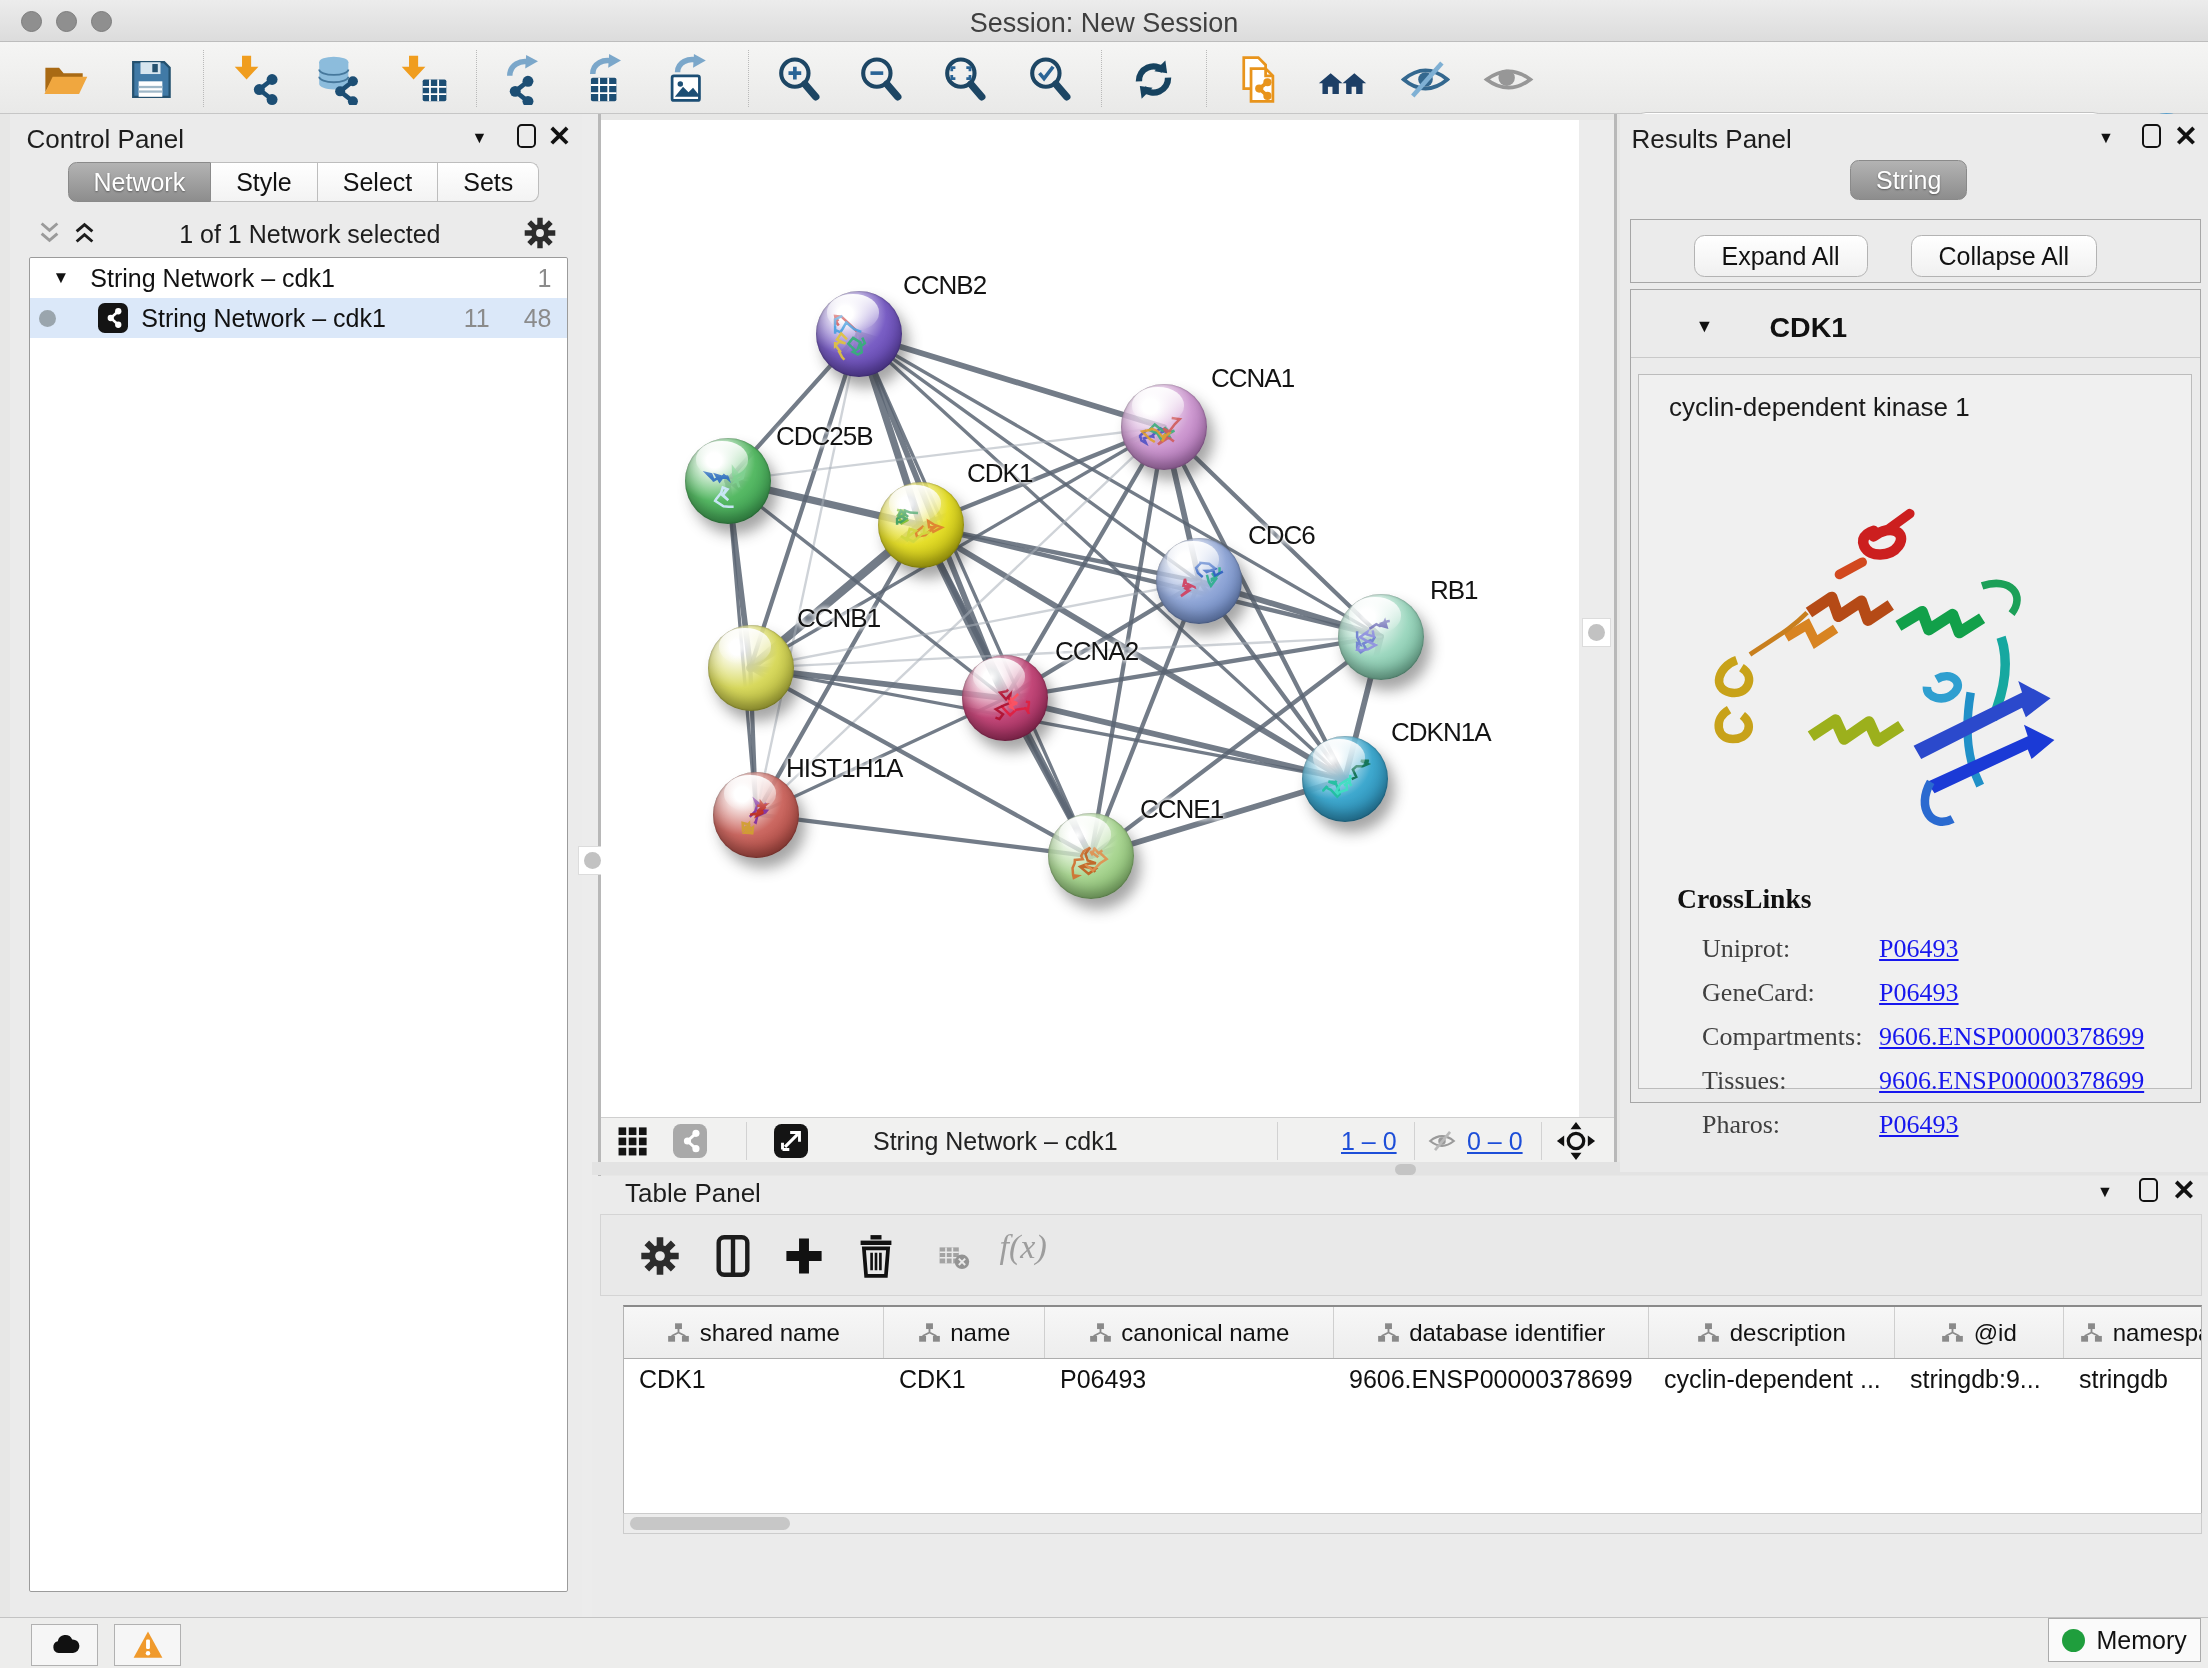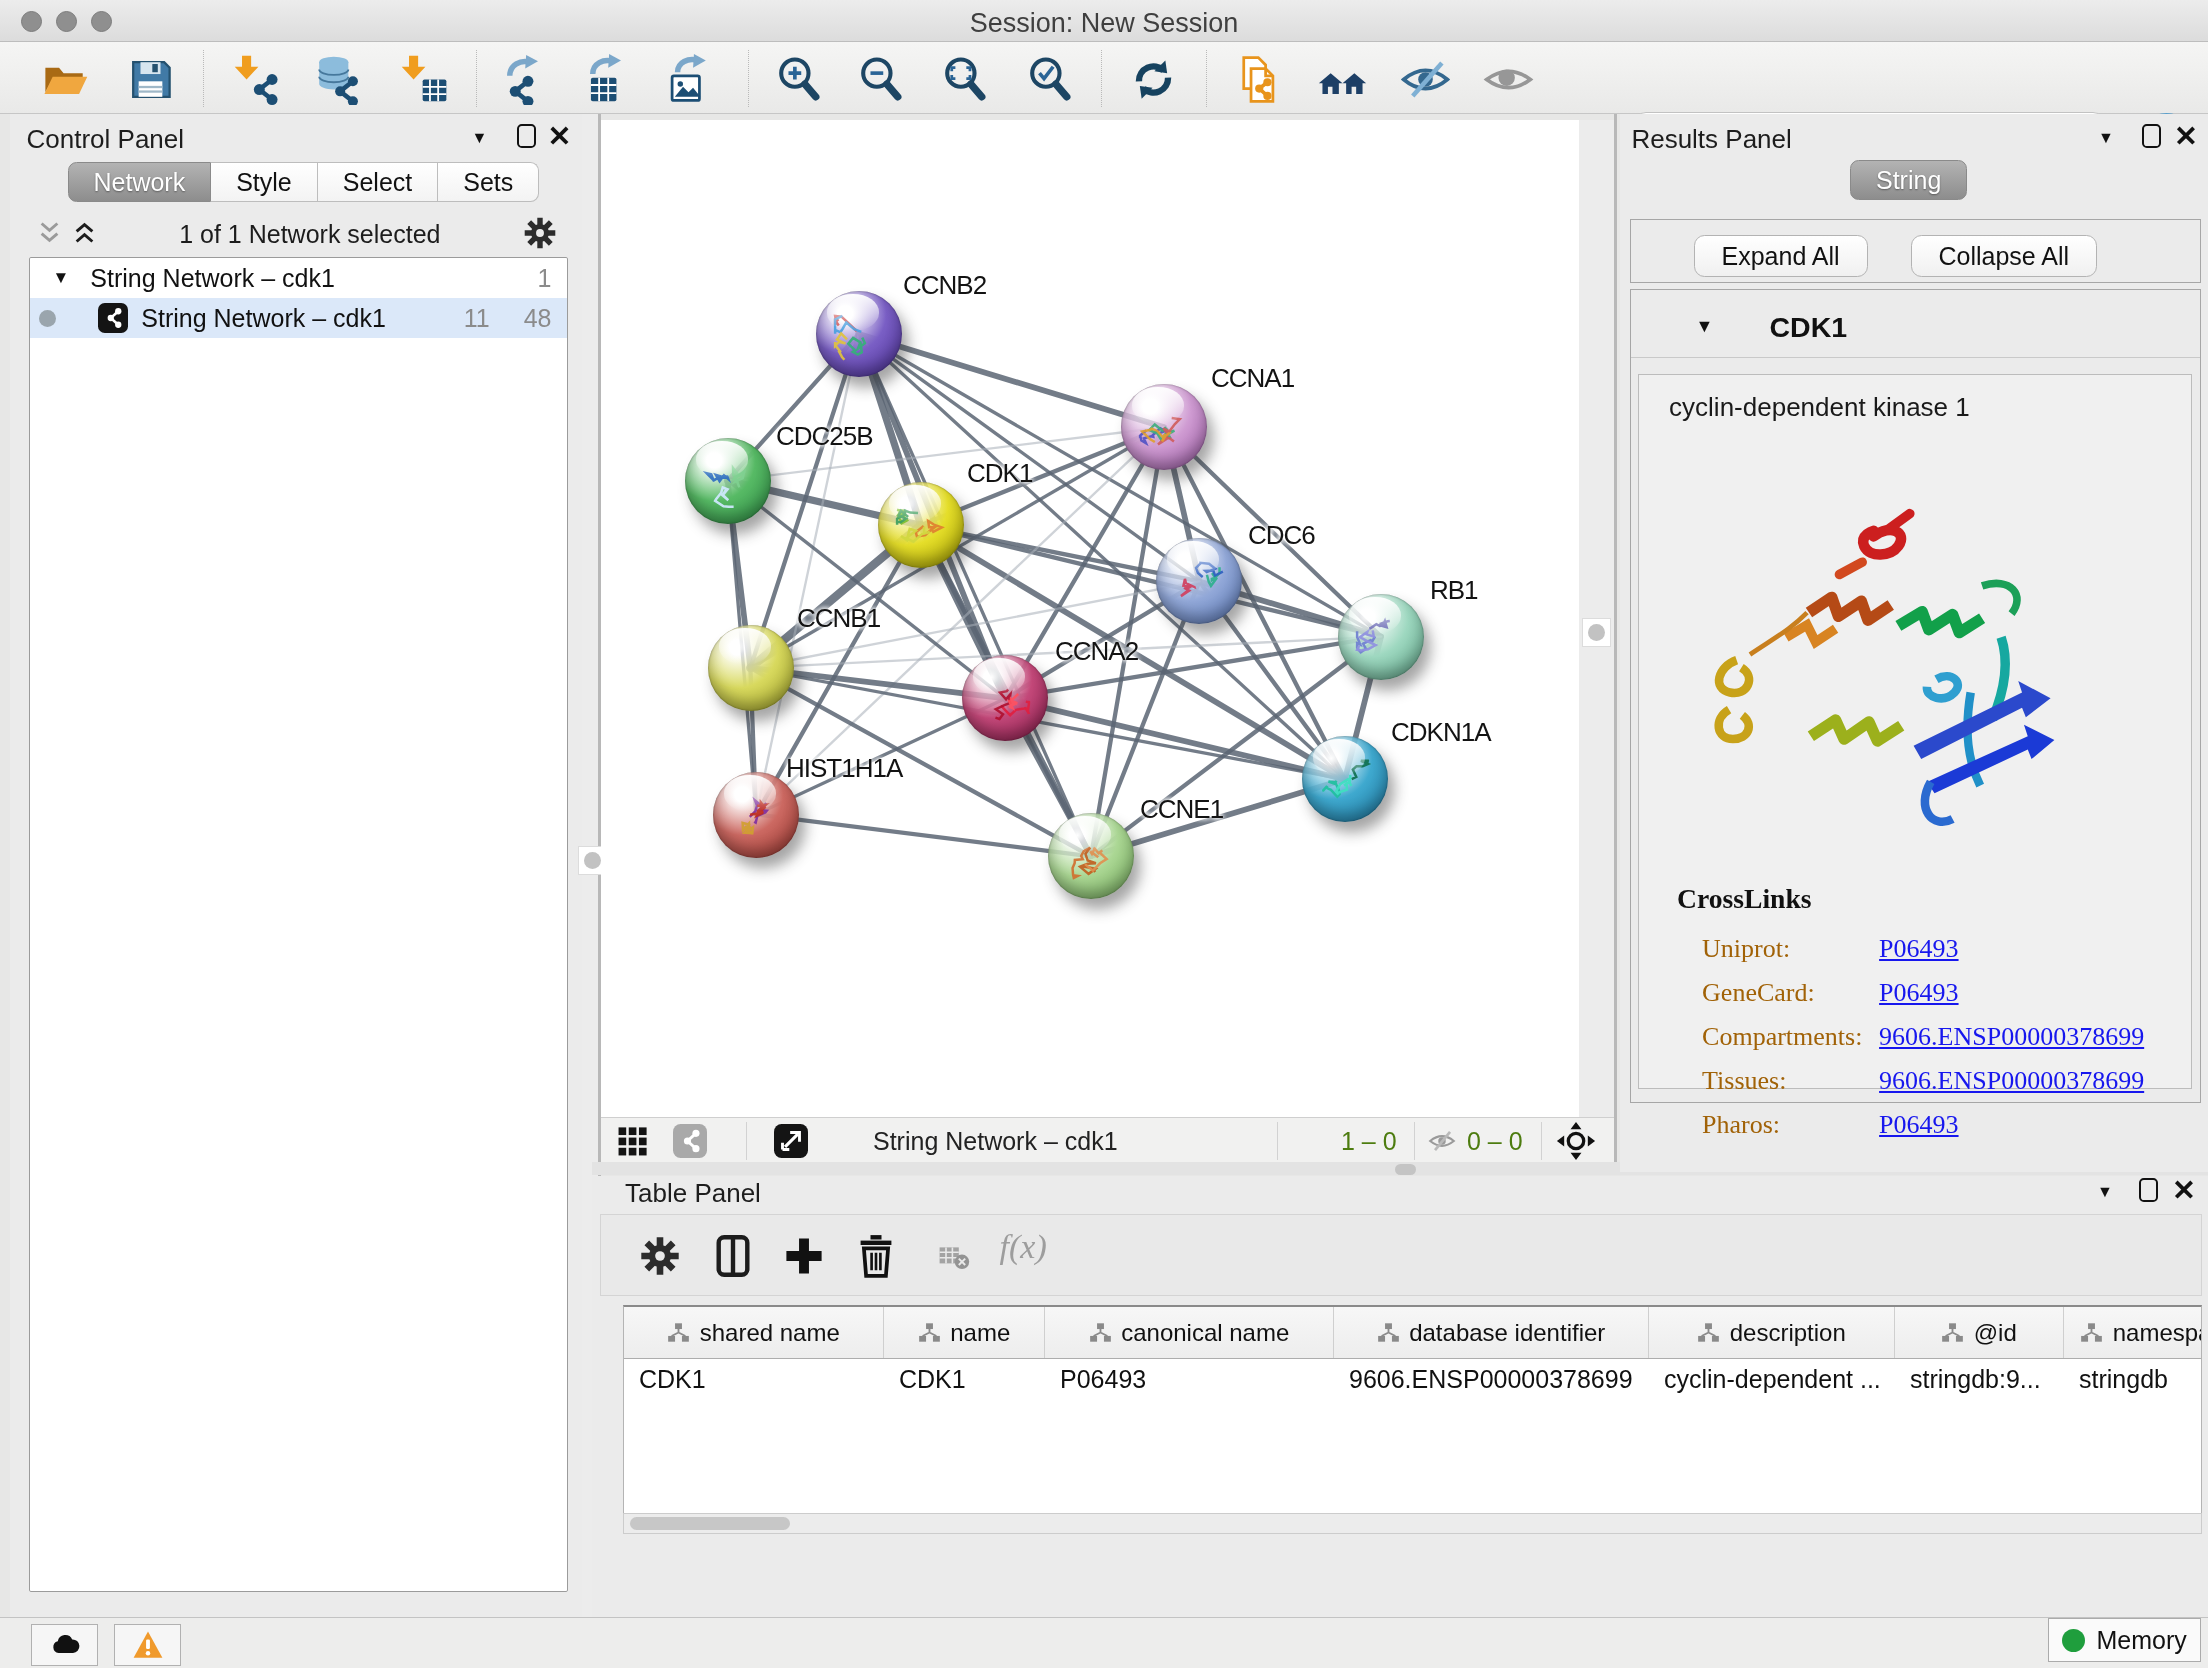--- a/index.html
+++ b/index.html
@@ -71,21 +71,21 @@
     background:linear-gradient(rgba(255,255,255,.97), rgba(255,255,255,0)); }
   .nlabel { position:absolute; font-size:26px; letter-spacing:-1px; color:#131313; white-space:nowrap;
     text-shadow:0 0 4.8px #fff,0 0 4.8px #fff,0 0 4.8px #fff; }
 
   
   .nfooter { position:absolute; left:601px; top:1117px; width:1013px; height:46px; background:#f1f1f0;
     border-top:1px solid #cfcfcf; border-bottom:1px solid #c8c8c8; }
   .nf-item { position:absolute; top:5.7px; }
   .nf-sep { position:absolute; top:3.8px; height:38px; border-left:1px solid #d2d2d2; }
   .nf-name { font-size:25px; color:#222; top:8.6px; }
-  .nf-count { font-size:25px; color:#4d7c0f; top:8.6px; }
+  .nf-count { font-size:25px; color:#1d4ed8; top:8.6px;text-decoration:underline; }
   .nf-check { width:28.5px; height:28.5px; background:#58a6d6; border-radius:6.7px; position:relative; }
   .nf-check svg { position:absolute; inset:0; }
 
   .splitH { position:absolute; left:592px; top:1162px; width:1617px; height:13.3px; background:#e3e3e3; }
   .pillH { position:absolute; left:1395px; top:1164px; width:21px; height:10.5px; border-radius:5.7px; background:#c4c4c4; }
 
   
   .results-panel { position:absolute; left:1620px; top:114px; width:589px; height:1058px; background:#ebebeb; }
   .rp-box1 { position:absolute; left:9.5px; top:105px; width:571px; height:64px; border:1.9px solid #a6a6a6; background:#ebebeb; }
   .rp-btn { position:absolute; top:15px; height:42px; background:linear-gradient(#ffffff,#f0f0f0);
@@ -95,21 +95,21 @@
   .rp-sechead { position:absolute; left:0; top:11.4px; width:100%; height:57px; border-bottom:1px solid #c9c9c9; }
   .rp-secname { position:absolute; left:139px; top:9.5px; font-size:28.5px; font-weight:bold; color:#111; }
   .rp-sectri { position:absolute; left:65px; top:15px; font-size:18px; color:#111; cursor:pointer; }
   .rp-card { position:absolute; left:7.6px; top:84px; width:554px; height:715px; background:#f0f0f0; border:1px solid #bcbcbc; }
   .rp-desc { position:absolute; left:30px; top:17px; font-size:26px; color:#1a1a1a; }
   .rp-protein { position:absolute; left:48px; top:112px; }
   .xl { font-family:"Liberation Serif", serif; }
   .xl-head { position:absolute; left:38px; top:508px; font-size:27.6px; font-weight:bold; color:#111; }
   .xl-rows { position:absolute; left:63px; top:552px; width:476px; }
   .xl-row { display:flex; height:44px; align-items:center; font-size:26px; }
-  .xl-label { width:177px; color:#a16207; }
+  .xl-label { width:177px; color:#404040; }
   .xl-link { color:#1717ee; text-decoration:underline; cursor:pointer; }
 
   
   .table-panel { position:absolute; left:592px; top:1176px; width:1617px; height:441px; background:#ebebeb; }
   .tp-toolbar { position:absolute; left:7.6px; top:38px; width:1602px; height:82px; background:#e9e9e9;
     border:1px solid #d4d4d4; }
   .tp-tool { position:absolute; top:13.3px; width:55px; height:55px; background:transparent; border:none; cursor:pointer; }
   .tp-tool svg { width:44px; height:44px; display:block; margin:0 auto; }
   .tp-fx { font-family:"Liberation Serif",serif; font-style:italic; font-size:34px; color:#9d9d9d; }
   .tp-table { position:absolute; left:31px; top:129px; width:1579px; height:228px; background:#fff;

